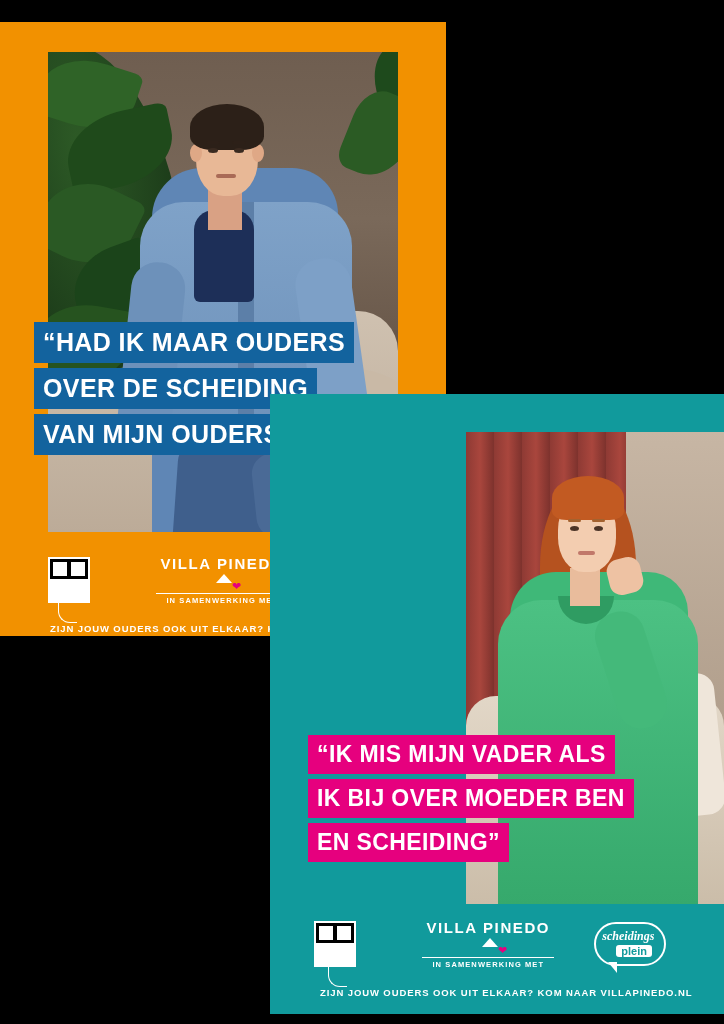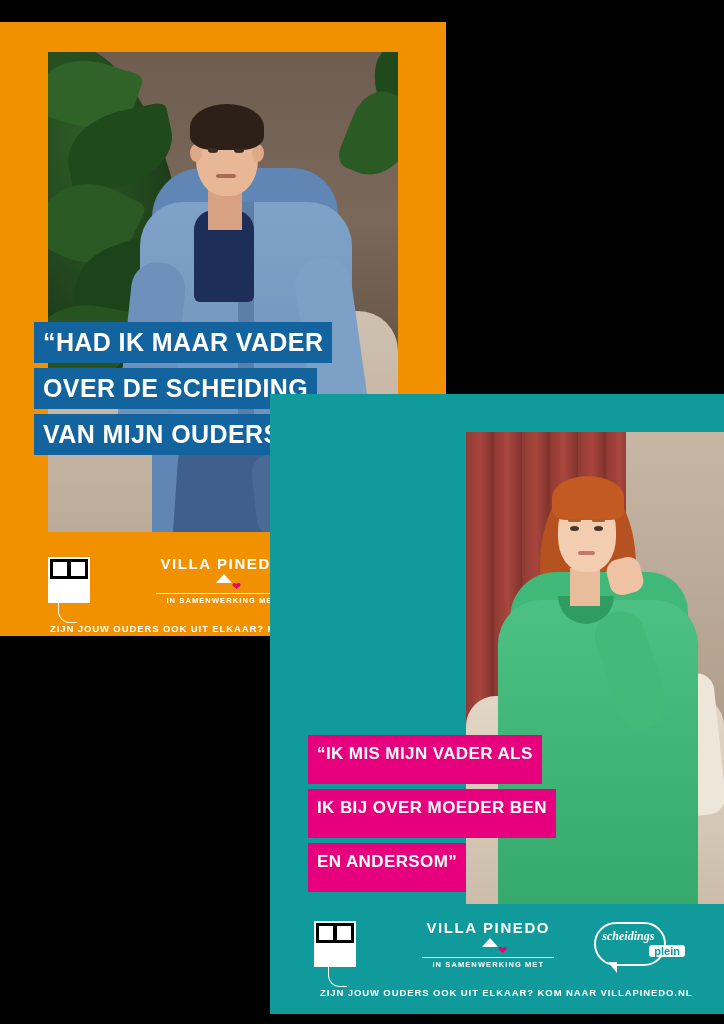--- a/index.html
+++ b/index.html
@@ -227,23 +227,23 @@
   .quote-orange .quote-line {
     background: #13639E;
     font-size: 25px;
     line-height: 30px;
     padding: 5px 9px 6px 9px;
     margin-bottom: 5px;
   }
   .quote-teal { left: 308px; top: 735px; }
   .quote-teal .quote-line {
     background: #E6007E;
-    font-size: 17px;
+    font-size: 23px;
     line-height: 28px;
-    padding: 5px 9px 16px 9px;
+    padding: 5px 9px 6px 9px;
     margin-bottom: 5px;
   }
 
   
   .footer {
     position: absolute;
     display: flex;
     align-items: center;
   }
   .footer-orange { left: 48px; top: 530px; width: 352px; height: 56px; }
@@ -327,21 +327,21 @@
   .sp-word1 {
     position: absolute; left: 8px; top: 7px;
     color: #ffffff; font-style: italic; font-weight: bold;
     font-size: 12px;
     font-family: "Liberation Serif", serif;
   }
   .sp-word2 {
     position: absolute; left: 22px; top: 23px;
     background: #ffffff; color: #119A9C;
     font-size: 11px; font-weight: bold;
-    padding: 0 5px; border-radius: 3px; margin-left: 33px;
+    padding: 0 5px; border-radius: 3px;
   }
   .sp-logo.on-orange .sp-word2 { color: #F29100; }
 
   
   .banner {
     position: absolute;
     color: #ffffff;
     font-size: 9.5px;
     font-weight: bold;
     letter-spacing: 0.9px;
@@ -391,21 +391,21 @@
     <div class="ph1-ear-r"></div>
     <div class="ph1-hair"></div>
     <div class="ph1-brow-l"></div>
     <div class="ph1-brow-r"></div>
     <div class="ph1-eye-l"></div>
     <div class="ph1-eye-r"></div>
     <div class="ph1-mouth"></div>
   </div>
 
   <div class="quote quote-orange">
-    <span class="quote-line">“HAD IK MAAR VADER</span>
+    <span class="quote-line">“HAD IK MAAR OUDERS</span>
     <span class="quote-line">OVER DE SCHEIDING</span>
     <span class="quote-line">VAN MIJN OUDERS”</span>
   </div>
 
   <div class="footer footer-orange">
     <div class="qr"></div>
     <div class="villa-logo">
       <span class="villa-name">VILLA PINEDO</span><span class="villa-house"><span class="villa-heart">❤</span></span>
       <span class="villa-sub">IN SAMENWERKING MET</span>
     </div>
@@ -441,21 +441,21 @@
     <div class="ph2-brow-r"></div>
     <div class="ph2-eye-l"></div>
     <div class="ph2-eye-r"></div>
     <div class="ph2-mouth"></div>
     <div class="ph2-hand"></div>
   </div>
 
   <div class="quote quote-teal" style="left:38px; top:341px;">
     <span class="quote-line">“IK MIS MIJN VADER ALS</span>
     <span class="quote-line">IK BIJ OVER MOEDER BEN</span>
-    <span class="quote-line">EN ANDERSOM”</span>
+    <span class="quote-line">EN SCHEIDING”</span>
   </div>
 
   <div class="footer" style="left:44px; top:522px; width:352px; height:56px;">
     <div class="qr"></div>
     <div class="villa-logo">
       <span class="villa-name">VILLA PINEDO</span><span class="villa-house"><span class="villa-heart">❤</span></span>
       <span class="villa-sub">IN SAMENWERKING MET</span>
     </div>
     <div class="sp-logo">
       <span class="sp-bubble"></span>

